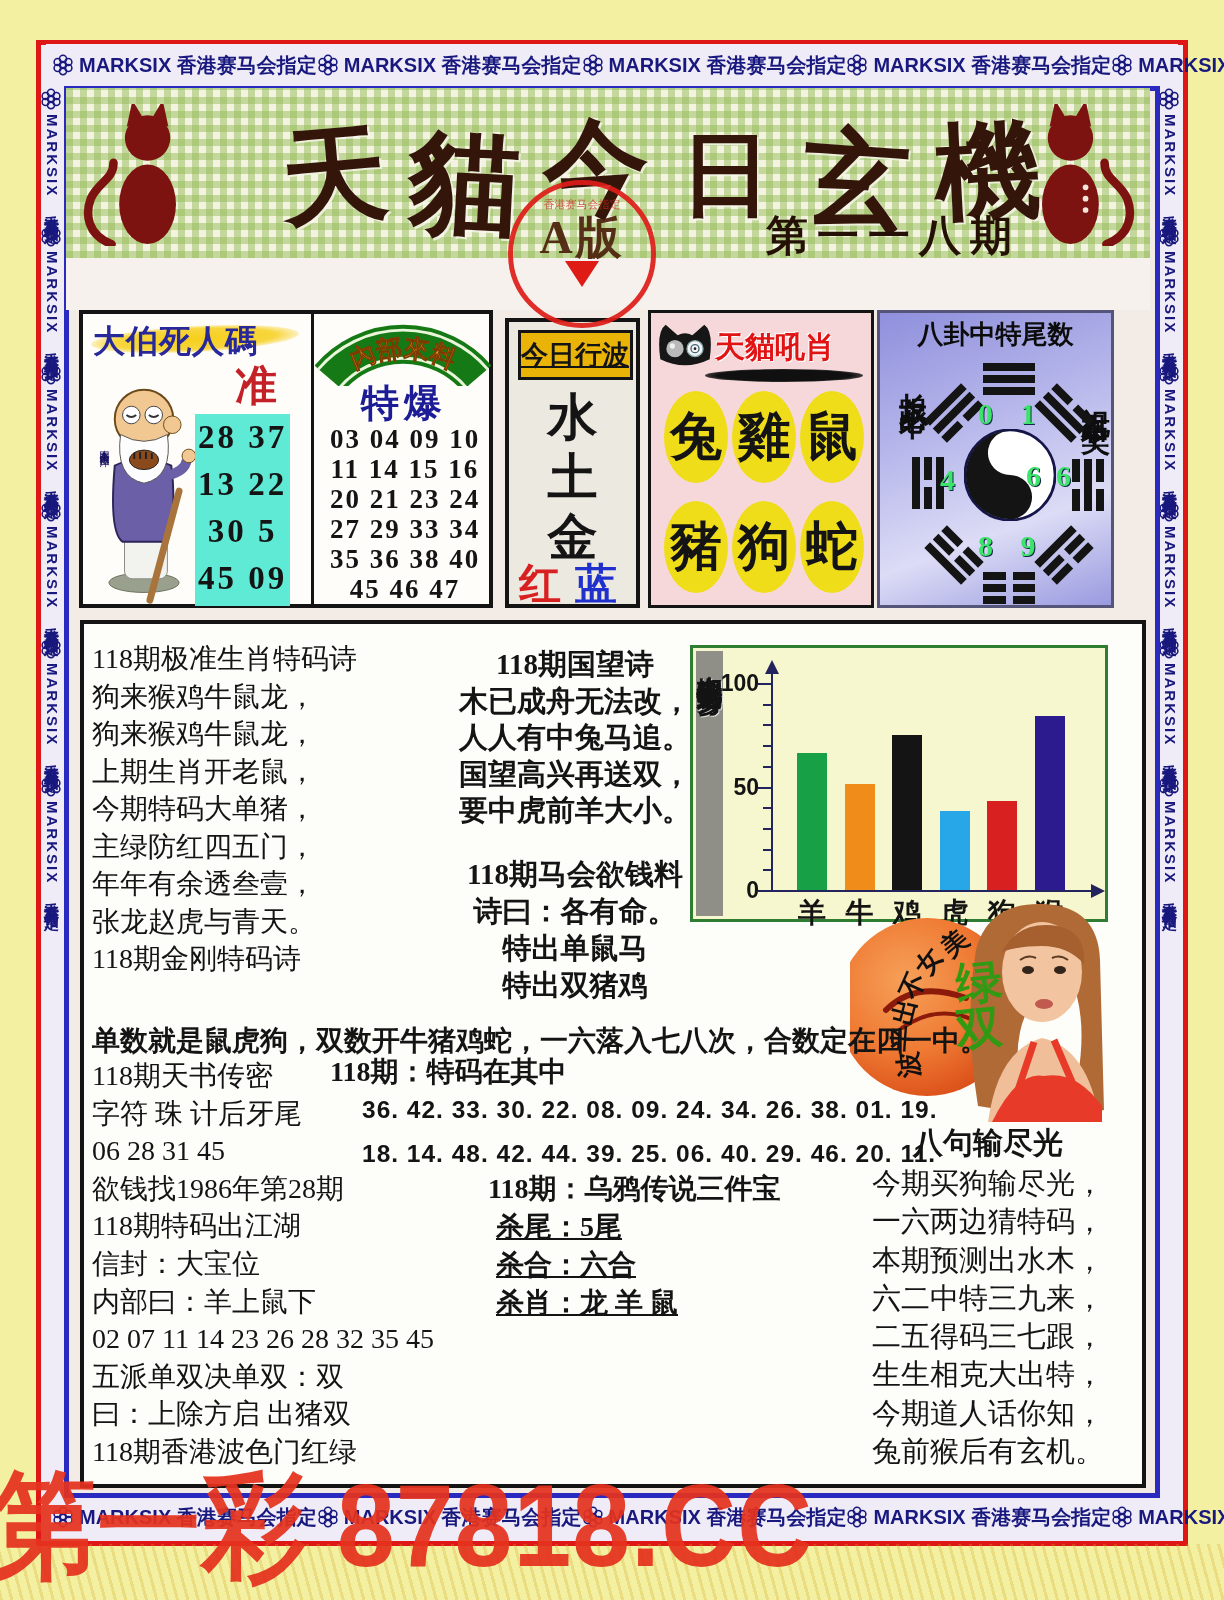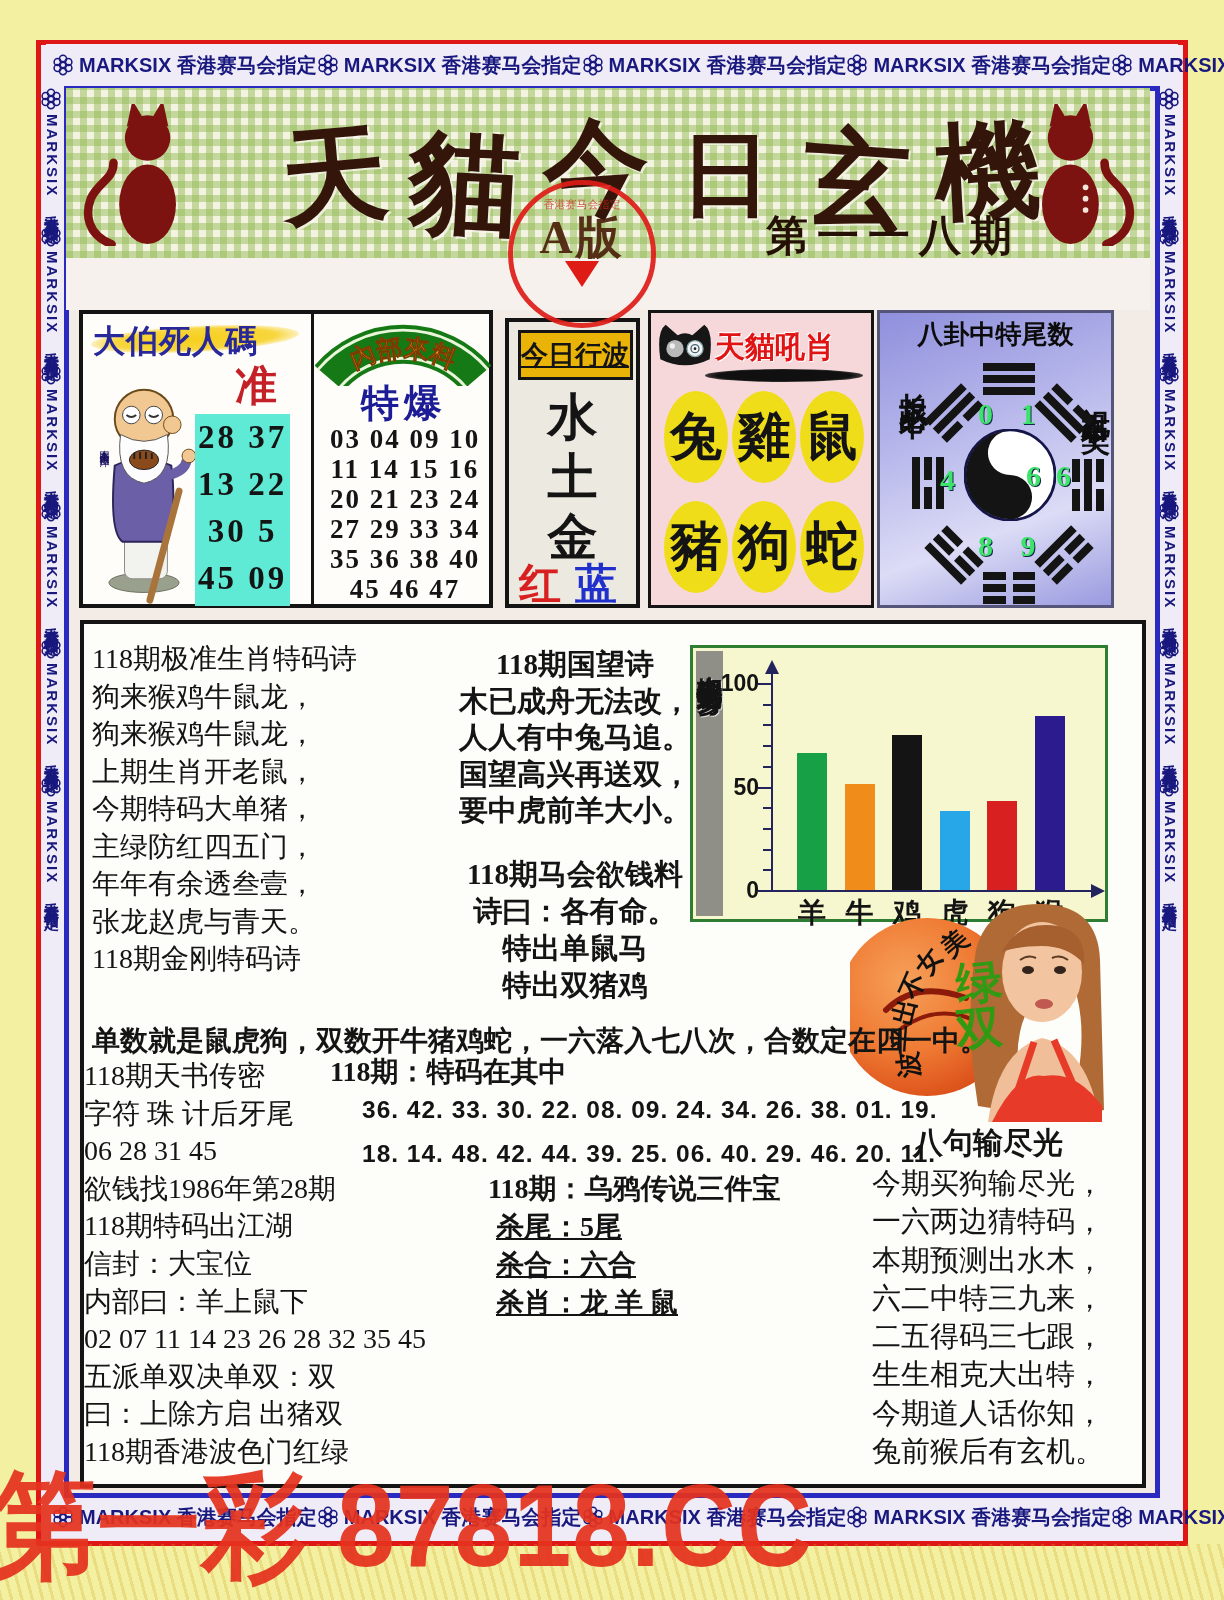--- a/index.html
+++ b/index.html
@@ -71,21 +71,21 @@
 
   
   #main-box{left:80px;top:620px;width:1066px;height:868px;background:#fdfdfa;border:4px solid #141414;box-sizing:border-box;}
   .line{position:absolute;white-space:nowrap;font-size:28px;}
   #lp{left:8px;top:16px;width:330px;}
   #lp div{height:37.5px;line-height:37.5px;font-size:28px;white-space:nowrap;}
   #cpa{left:316px;top:22px;width:350px;text-align:center;}
   #cpa div{height:36.5px;line-height:36.5px;font-size:29px;font-weight:bold;white-space:nowrap;}
   #cpb{left:316px;top:232px;width:350px;text-align:center;}
   #cpb div{height:37px;line-height:37px;font-size:29px;font-weight:bold;white-space:nowrap;}
-  #ts{left:0;top:433px;width:420px;}
+  #ts{left:8px;top:433px;width:420px;}
   #ts div{height:37.6px;line-height:37.6px;font-size:28px;white-space:nowrap;}
   #wuya{left:404px;top:546px;}
   #wuya-rows div{height:38px;line-height:38px;font-size:28px;font-weight:bold;margin-top:0;}
   #rp{left:766px;top:498px;width:276px;text-align:center;}
   #rp-title{font-size:30px;font-weight:bold;height:42px;line-height:42px;}
   #rp-lines div{height:38.3px;line-height:38.3px;font-size:29px;white-space:nowrap;}
 
   
   #chart-box{left:606px;top:21px;width:418px;height:277px;border:3px solid #2e7d32;box-sizing:border-box;background:#f7f7cf;}
   #chart-strip{left:3px;top:3px;width:27px;height:265px;background:#8f8f88;display:flex;justify-content:center;}

